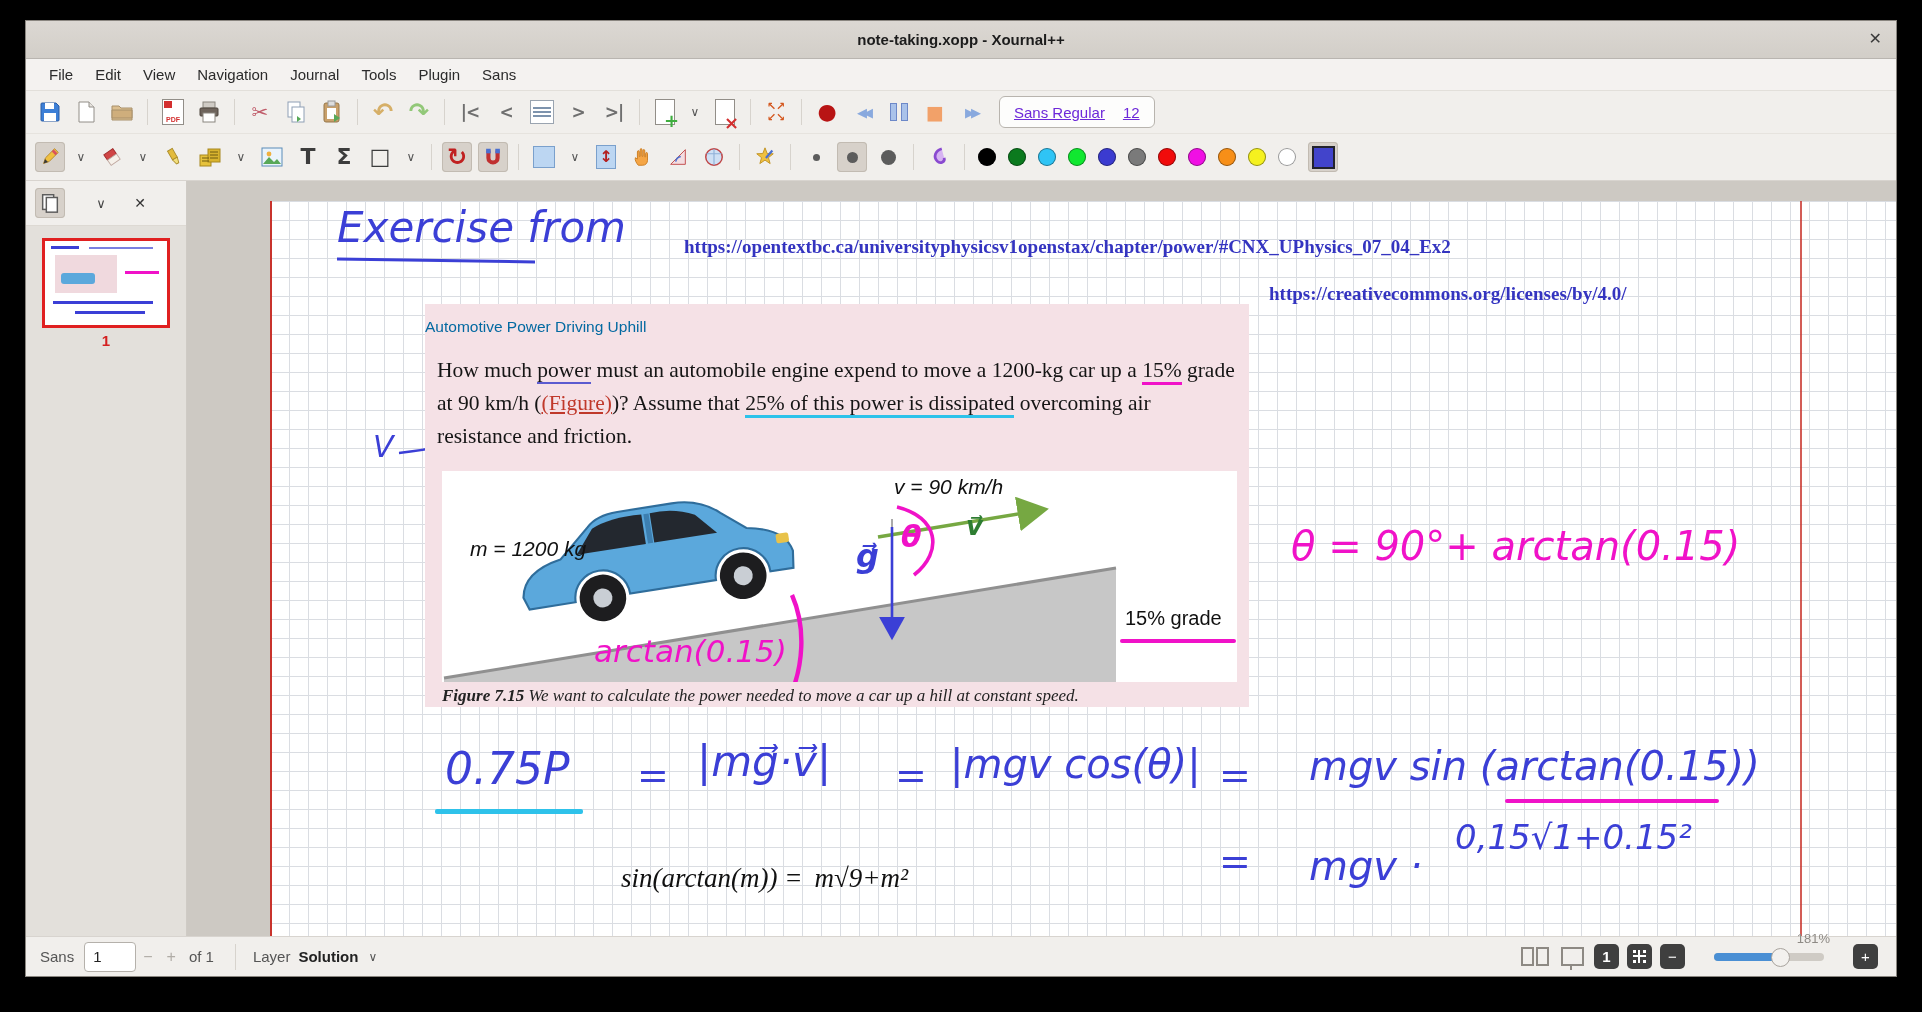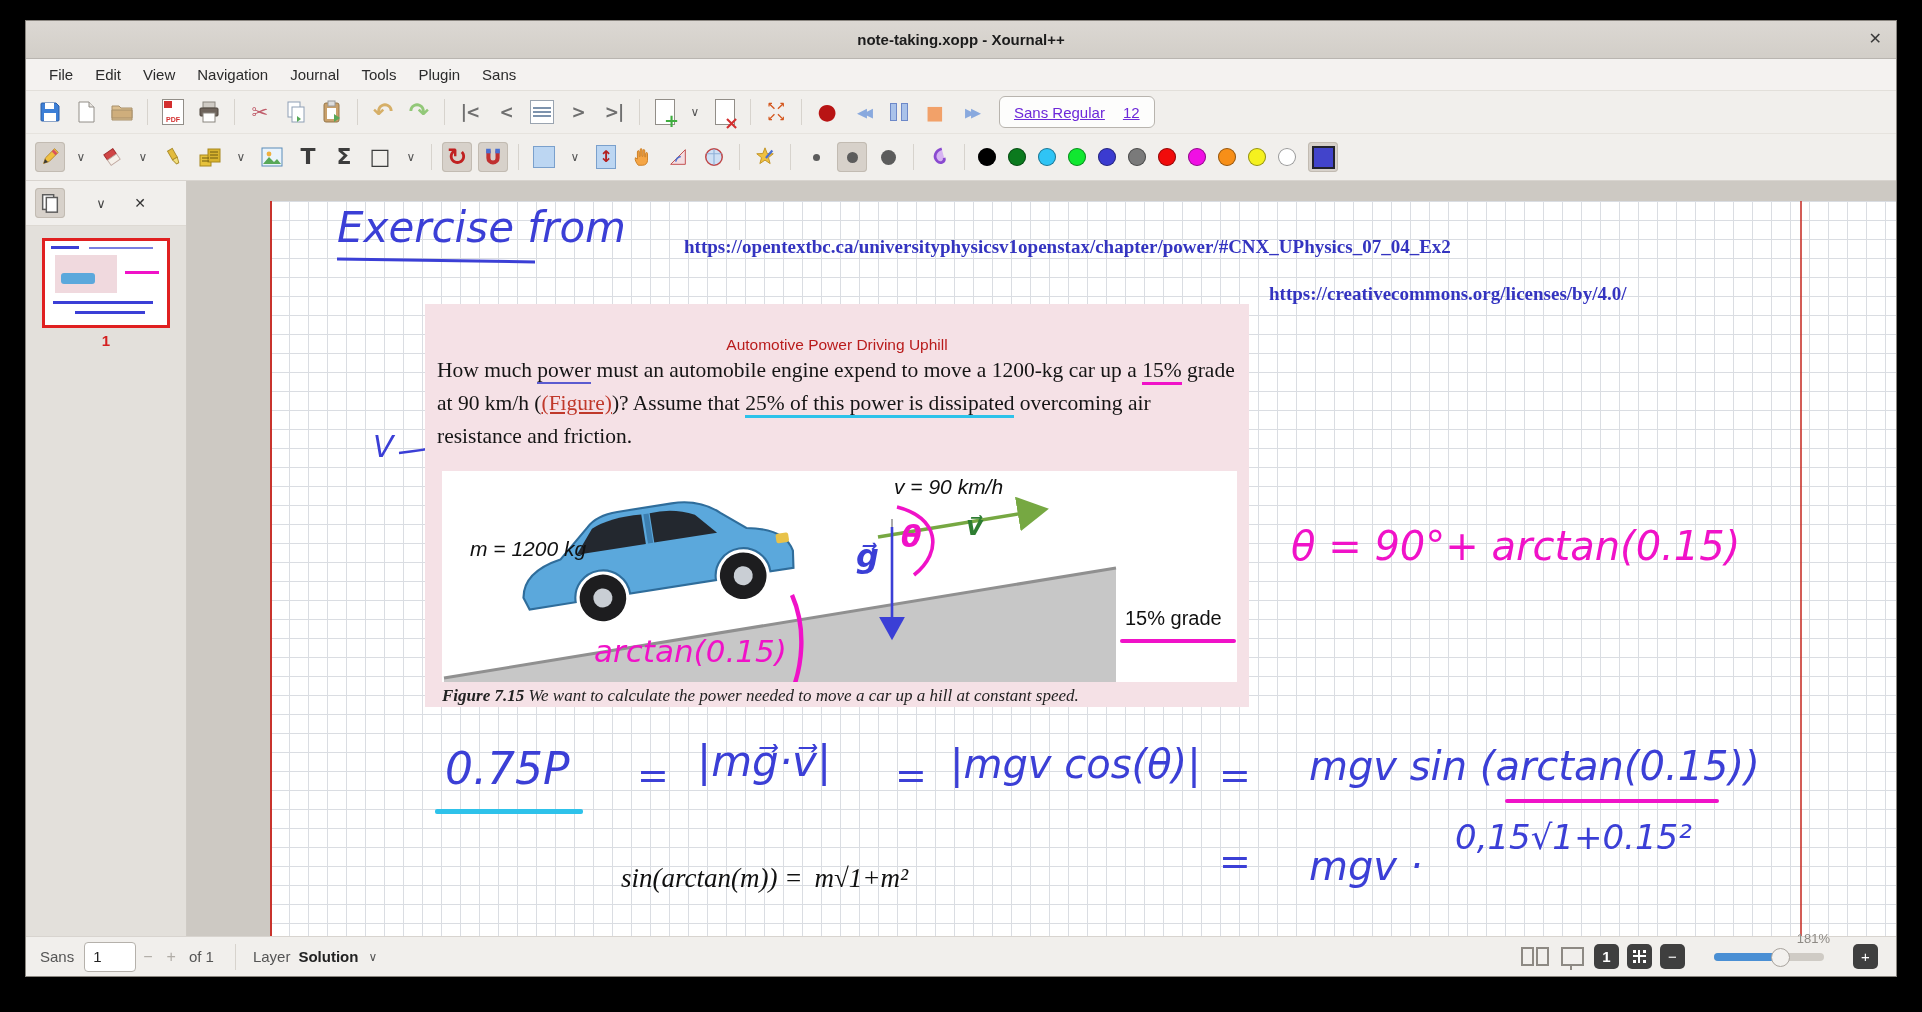--- a/index.html
+++ b/index.html
@@ -446,21 +446,21 @@
 
       <span class="abs hw" style="left:150px;top:22px;font-size:42px;">Exercise from</span>
       <span class="abs ser" style="left:497px;top:55px;font-size:19px;font-weight:bold;color:#3434c0;">https://opentextbc.ca/universityphysicsv1openstax/chapter/power/#CNX_UPhysics_07_04_Ex2</span>
       <span class="abs ser" style="left:1082px;top:102px;font-size:19px;font-weight:bold;color:#3434c0;">https://creativecommons.org/licenses/by/4.0/</span>
 
       <span class="abs hw" style="left:402px;top:126px;font-size:32px;">P</span>
       <span class="abs hw" style="left:858px;top:128px;font-size:30px;">m</span>
       <span class="abs hw" style="left:186px;top:248px;font-size:30px;">V</span>
 
       <div class="card" style="left:238px;top:123px;width:824px;height:403px;">
-        <div style="text-align:center;padding-top:32px;font-size:15.5px;color:#b91c1c;">Automotive Power Driving Uphill</div>
+        <div style="padding-top:14px;font-size:15.5px;color:#0369a1;">Automotive Power Driving Uphill</div>
         <div class="ser" style="position:absolute;left:12px;top:50px;width:802px;font-size:21.5px;line-height:33px;color:#151515;">
           <span>How much </span><span style="border-bottom:2px solid #5b5bd0;">power</span><span> must an automobile engine expend to move a 1200-kg car up a </span><span style="border-bottom:3px solid #f012c8;">15%</span><span> grade at 90 km/h (</span><span style="color:#c0392b;text-decoration:underline;">(Figure)</span><span>)? Assume that </span><span style="border-bottom:3px solid #2ec2ea;">25% of this power is dissipated</span><span> overcoming air resistance and friction.</span>
         </div>
 
         <div class="figbox" style="left:17px;top:167px;width:795px;height:211px;">
           <svg width="795" height="211" viewBox="0 0 795 211" style="position:absolute;left:0;top:0;">
             <defs>
               <marker id="ag" markerWidth="10" markerHeight="10" refX="7" refY="5" orient="auto">
                     <path d="M0 0L9 5L0 10z" fill="#76a842"></path>
                   </marker>
@@ -522,21 +522,21 @@
         <span>0,15</span>
         <span class="bar"></span>
         <span>√1+0.15²</span>
       </span>
 
       <div class="abs ser" style="left:434px;top:682px;font-size:27px;color:#111;display:flex;align-items:center;gap:12px;">
         <span style="font-style:italic;">sin(arctan(m)) =</span>
         <span class="frac tfrac" style="font-style:italic;">
           <span>m</span>
           <span class="bar"></span>
-          <span>√1+m²</span>
+          <span>√9+m²</span>
         </span>
       </div>
     </div>
   </div>
 
   <div class="statusbar">
     <span style="margin-right:10px;color:#555;">Sans</span>
     <input class="pginput" value="1" style="">
     <span class="stepbtn">−</span>
     <span class="stepbtn">+</span>

